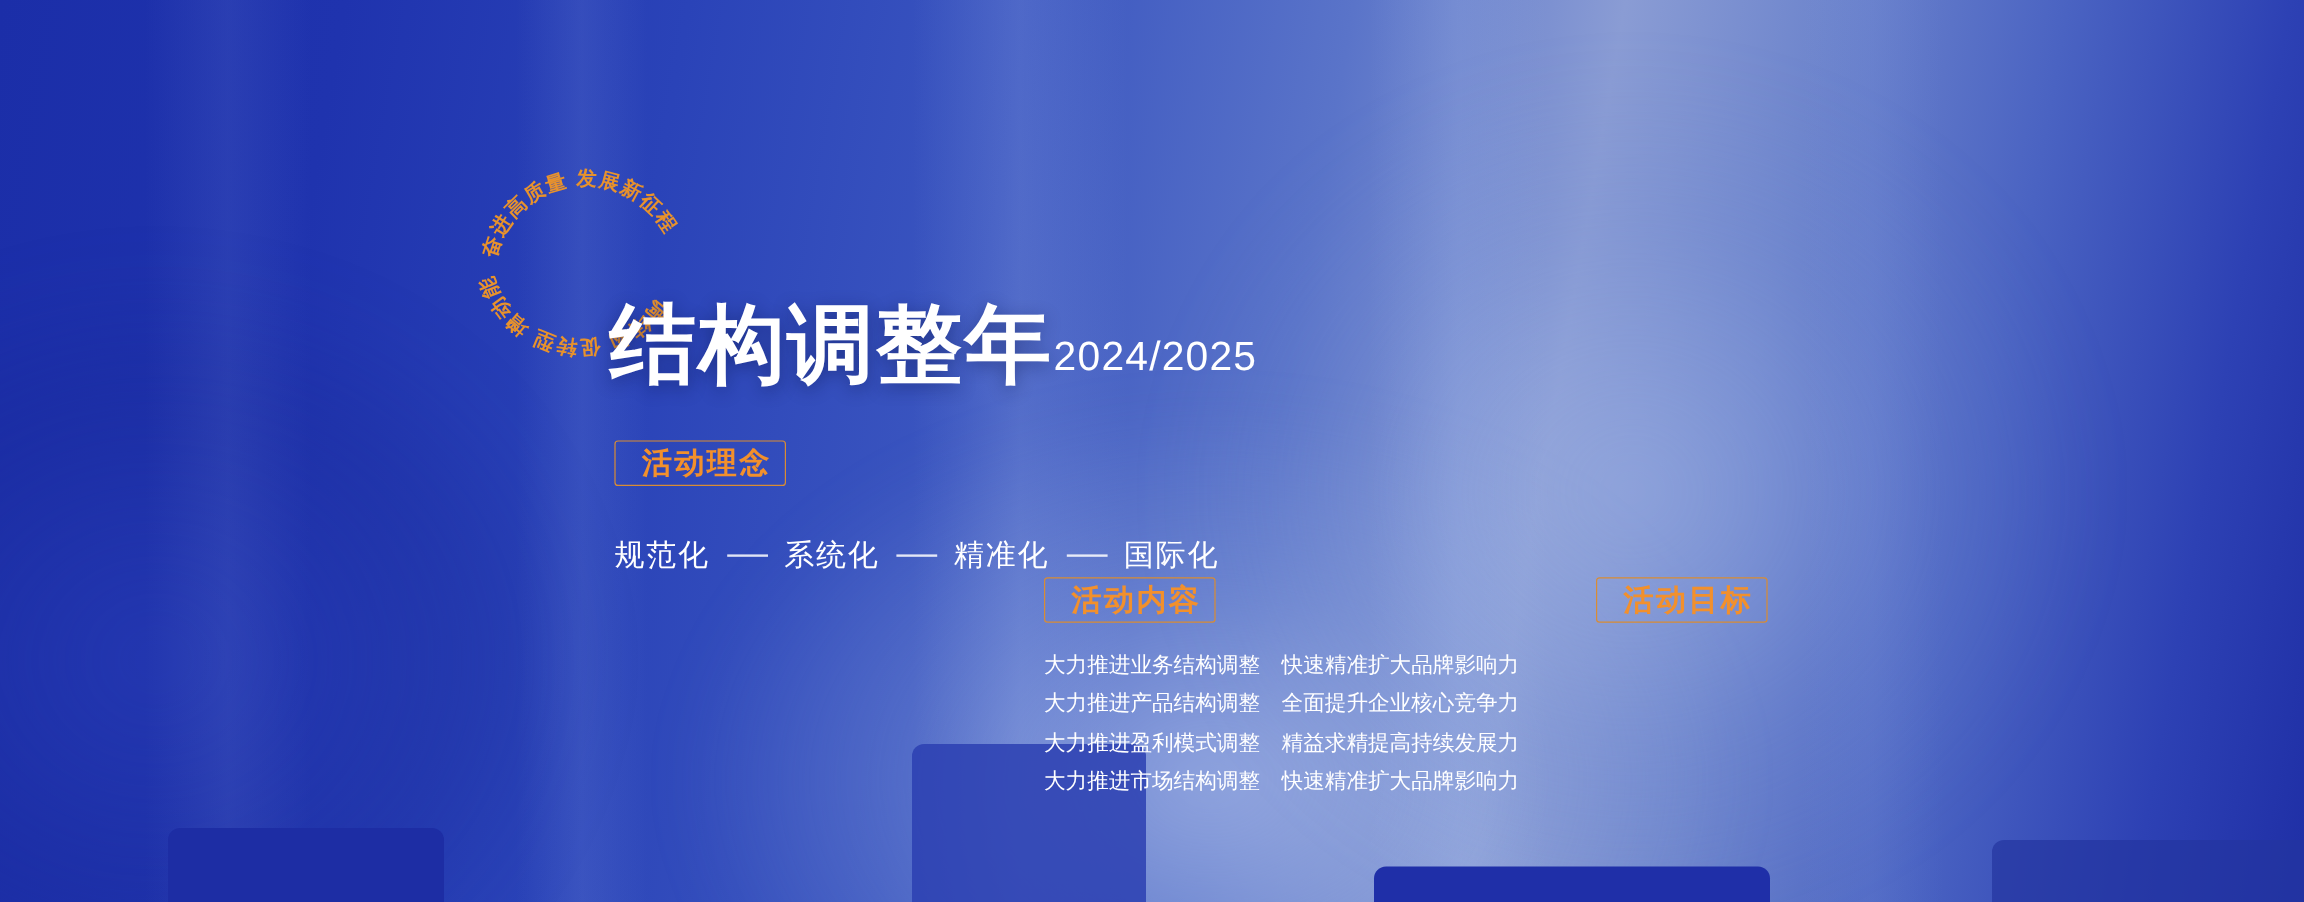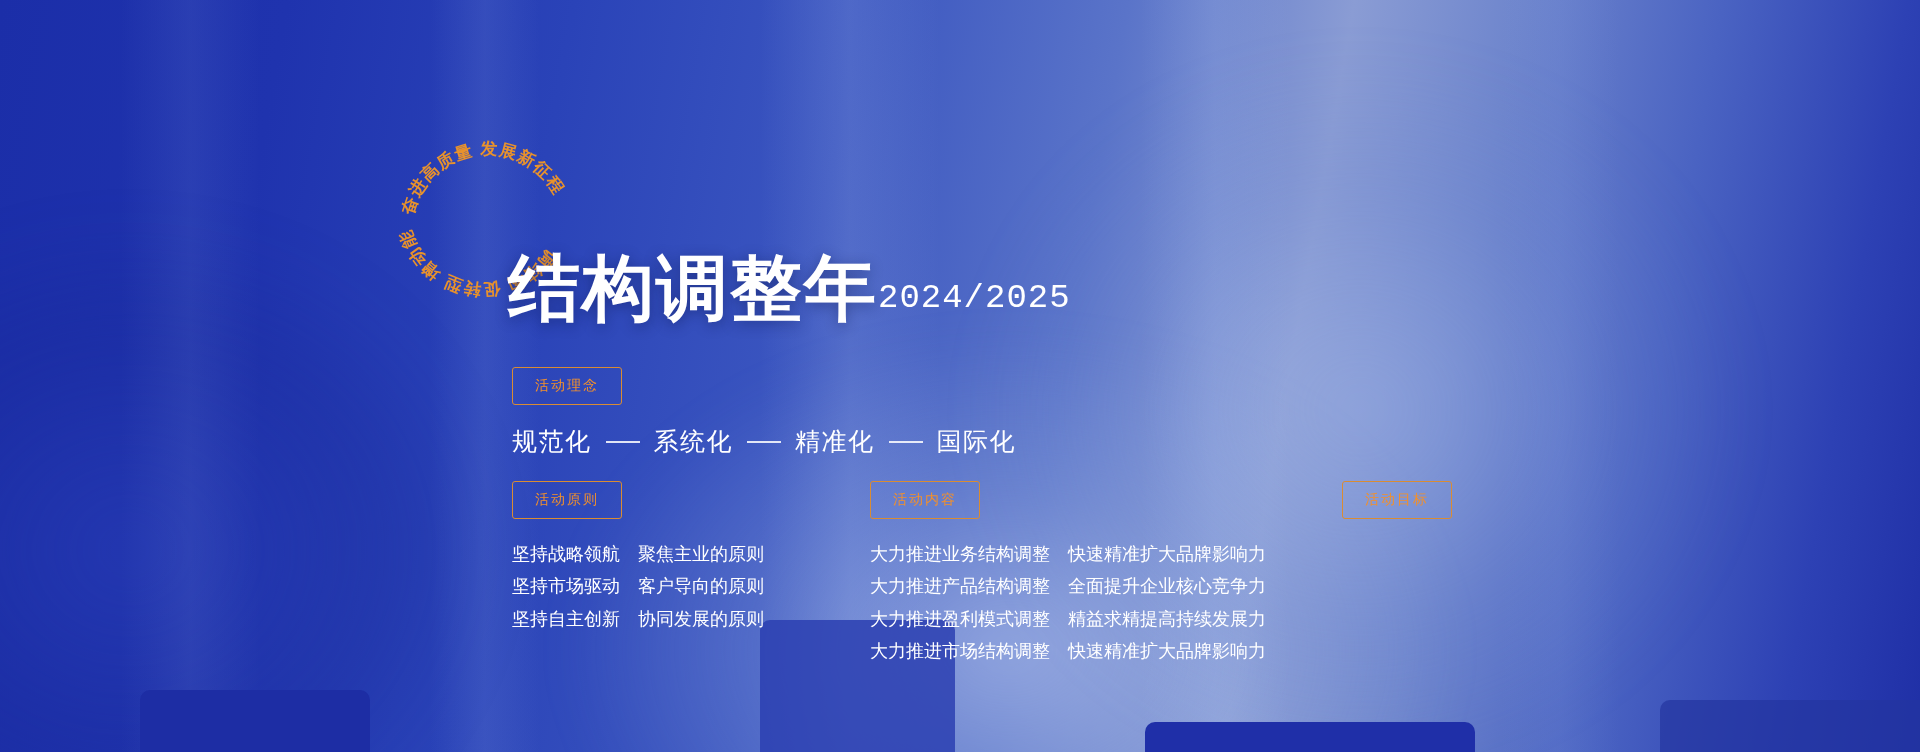--- a/index.html
+++ b/index.html
@@ -102,72 +102,72 @@
     font-family: "Liberation Sans", "DejaVu Sans", sans-serif;
     font-size: 72px;
     font-weight: bold;
     color: #ffffff;
     letter-spacing: 2px;
     line-height: 1;
     text-shadow: 0 3px 14px rgba(10,22,80,0.45);
     white-space: nowrap;
   }
   #headline-year {
-    font-family: Liberation Mono, monospace;
+    font-family: Liberation Sans, sans-serif;
     font-size: 34px;
     font-weight: 400;
     color: #ffffff;
     letter-spacing: 1px;
     padding-bottom: 7px;
     white-space: nowrap;
   }
 
   
   .pill {
     display: inline-flex;
     align-items: center;
     justify-content: center;
     border: 1.5px solid #d98c33;
     border-radius: 3px;
     color: #f2902c;
-    font-size: 14px;
-    font-weight: normal;
+    font-size: 25px;
+    font-weight: bold;
     letter-spacing: 2px;
-    padding: 7px 22px 8px 22px;
+    padding: 7px 11px 8px 22px;
     white-space: nowrap;
     box-sizing: border-box;
     height: 38px;
   }
 
   #concept-pill-wrap { position: absolute; left: 512px; top: 367px; }
 
   #concept-line {
     position: absolute;
     left: 512px;
-    top: 425px;
+    top: 446px;
     display: flex;
     align-items: center;
     gap: 14px;
     color: #ffffff;
     font-size: 25px;
     letter-spacing: 1.5px;
     white-space: nowrap;
   }
   #concept-line .dash {
     display: inline-block;
     width: 34px;
     height: 2px;
     background: rgba(255,255,255,0.85);
   }
 
   
   .col { position: absolute; }
   #col-principles { left: 512px; top: 481px; }
   #col-content    { left: 870px; top: 481px; }
-  #col-goals      { left: 1330px; top: 481px; margin-left: 12px; }
+  #col-goals      { left: 1330px; top: 481px; }
 
   .col-body {
     margin-top: 24px;
     color: #ffffff;
     font-size: 18px;
     line-height: 1.30;
     white-space: nowrap;
   }
   .col-row { margin-bottom: 9px; display: flex; }
   .col-row .a { }
@@ -218,37 +218,20 @@
   <div id="concept-line">
     <span>规范化</span>
     <span class="dash"></span>
     <span>系统化</span>
     <span class="dash"></span>
     <span>精准化</span>
     <span class="dash"></span>
     <span>国际化</span>
   </div>
 
-  <div class="col" id="col-principles">
-    <span class="pill">活动原则</span>
-    <div class="col-body">
-      <div class="col-row">
-        <span class="a">坚持战略领航</span>
-        <span class="b">聚焦主业的原则</span>
-      </div>
-      <div class="col-row">
-        <span class="a">坚持市场驱动</span>
-        <span class="b">客户导向的原则</span>
-      </div>
-      <div class="col-row">
-        <span class="a">坚持自主创新</span>
-        <span class="b">协同发展的原则</span>
-      </div>
-    </div>
-  </div>
 
   <div class="col" id="col-content">
     <span class="pill">活动内容</span>
     <div class="col-body">
       <div class="col-row">
         <span class="a">大力推进业务结构调整</span>
         <span class="b">快速精准扩大品牌影响力</span>
       </div>
       <div class="col-row">
         <span class="a">大力推进产品结构调整</span>

